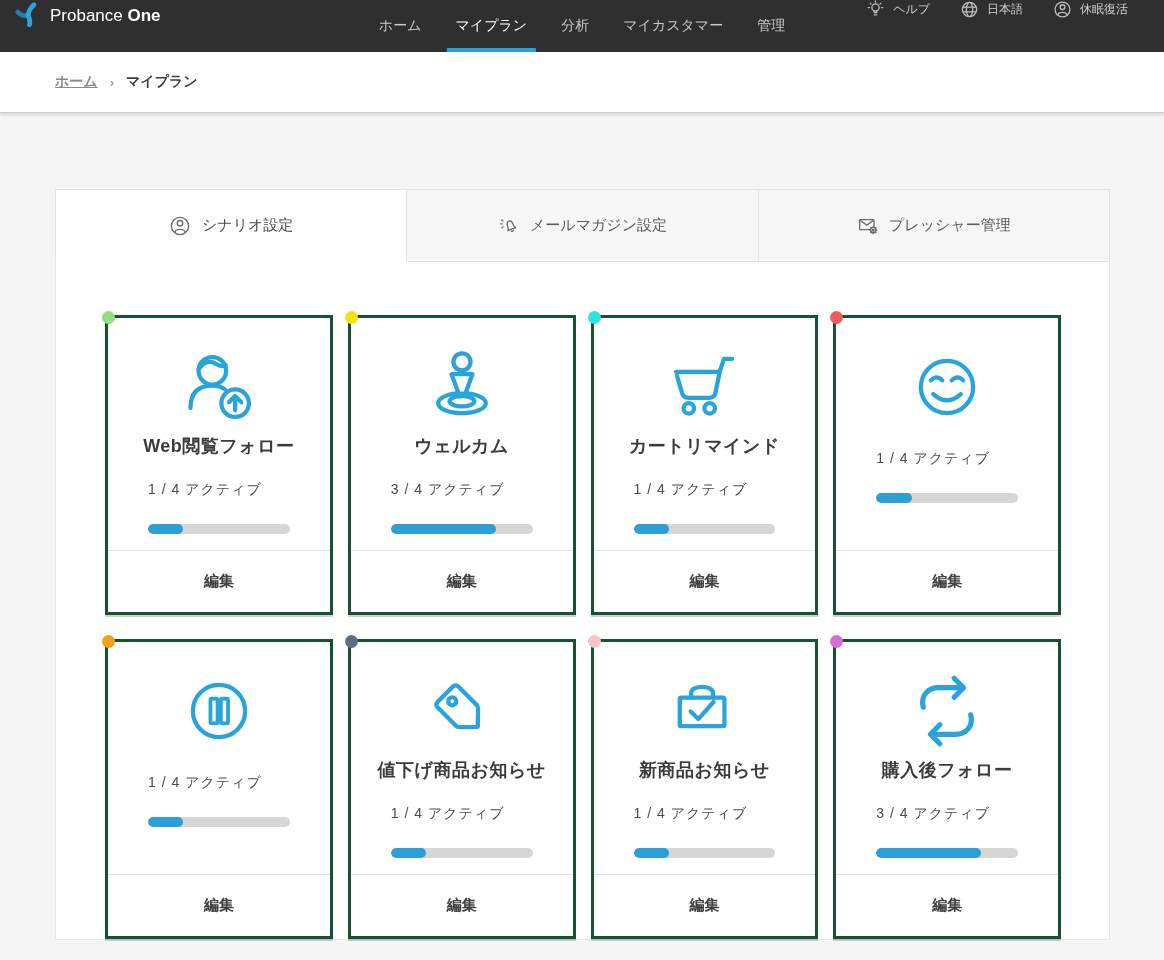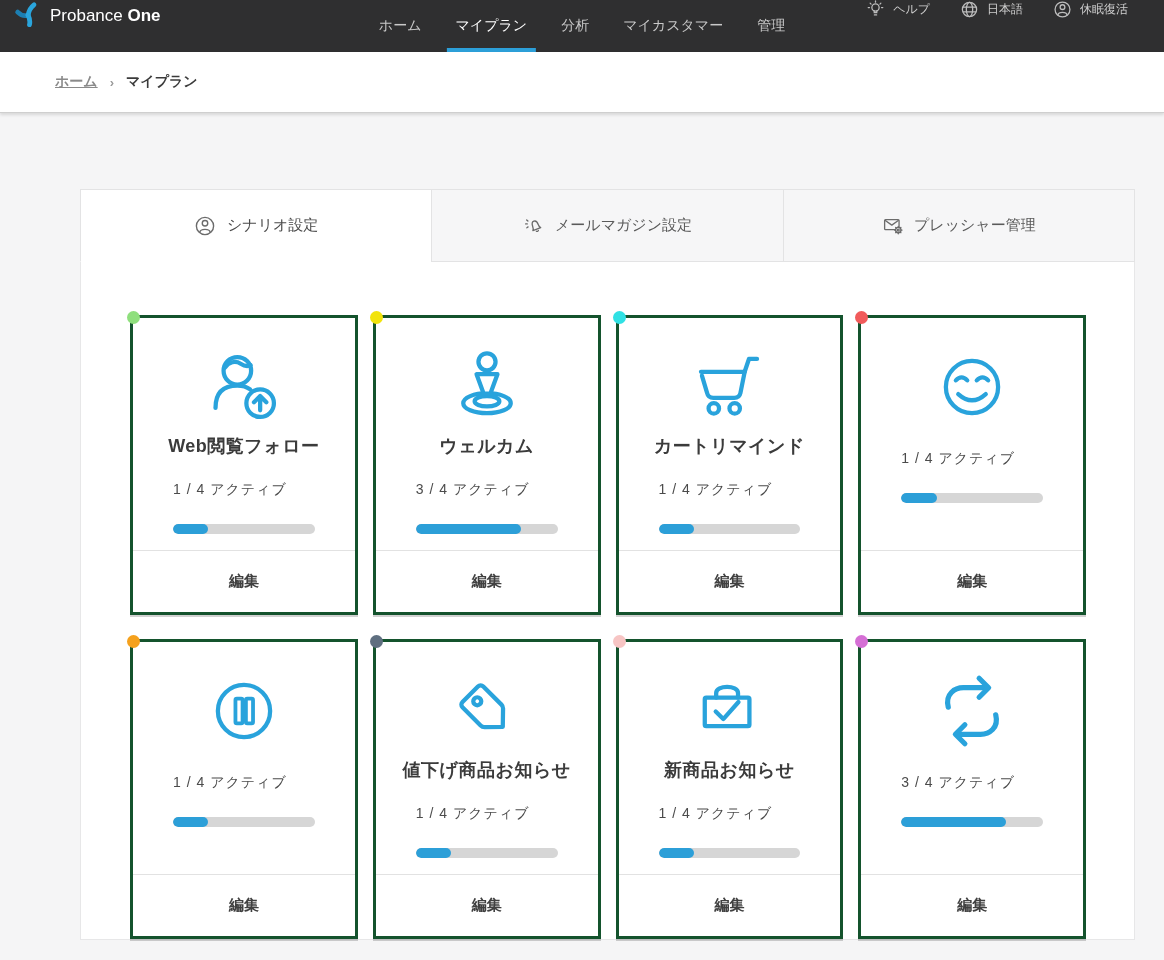--- a/index.html
+++ b/index.html
@@ -19,21 +19,21 @@
   .utility-item .uicon { display:flex; color:#bdbdbd; }
 
   
   .breadcrumb-bar { height:61px; background:#fff; display:flex; align-items:center; padding-left:55px; gap:12px;
                     border-bottom:1px solid #cfcfcf; box-shadow:0 2px 3px rgba(0,0,0,.12); position:relative; z-index:2; }
   .crumb-home { font-size:14px; font-weight:bold; color:#8a8a8a; text-decoration:underline; cursor:pointer; }
   .crumb-sep { font-size:13px; color:#9a9a9a; font-weight:bold; }
   .crumb-current { font-size:14px; font-weight:bold; color:#3b3b3b; }
 
   
-  .page { padding:77px 54px 0 80px; }
+  .page { padding:77px 54px 0 55px; }
   .panel { width:1055px; background:#fff; border:1px solid #e7e7e8; border-top:none; }
   .tabs { display:flex; margin:-1px -1px 0 -1px; }
   .tab { flex:1; height:73px; display:flex; align-items:center; justify-content:center; gap:11px;
          background:#f6f6f7; border:1px solid #e3e3e4; margin-left:-1px; font-size:15px; color:#5a5a5a; cursor:pointer; }
   .tab:first-child { margin-left:0; }
   .tab .ticon { display:flex; color:#6b6b6b; }
   .tab.active { background:#fff; border-bottom-color:#fff; color:#4a4a4a; }
 
   
   .cards-grid { display:grid; grid-template-columns:repeat(4,1fr); column-gap:15px; row-gap:24px; padding:53px 48px 0 49px; }
@@ -286,20 +286,21 @@
           <span class="dot" style="background: rgb(213, 111, 213);"></span>
           <div class="card-body">
             <div class="icon-wrap">
               <svg viewBox="0 0 80 80" width="76" height="76" fill="none" stroke="currentColor" stroke-width="5.5" stroke-linecap="round" stroke-linejoin="round">
                 <path d="M15 36 C11.5 22 22 15.5 31 15.5 H56"></path>
                 <path d="M47.5 5.5 L57.5 15.5 L47.5 25.5"></path>
                 <path d="M65 44 C68.5 58 58 64.5 49 64.5 H24"></path>
                 <path d="M32.5 54.5 L22.5 64.5 L32.5 74.5"></path>
               </svg>
             </div>
+            <div class="card-title">購入後フォロー</div>
             <div class="card-status">3 / 4 アクティブ</div>
             <div class="progress">
               <div class="fill" style="width: 74%;"></div>
             </div>
           </div>
           <div class="card-footer">編集</div>
         </div>
       </div>
   </div>
 </div>

